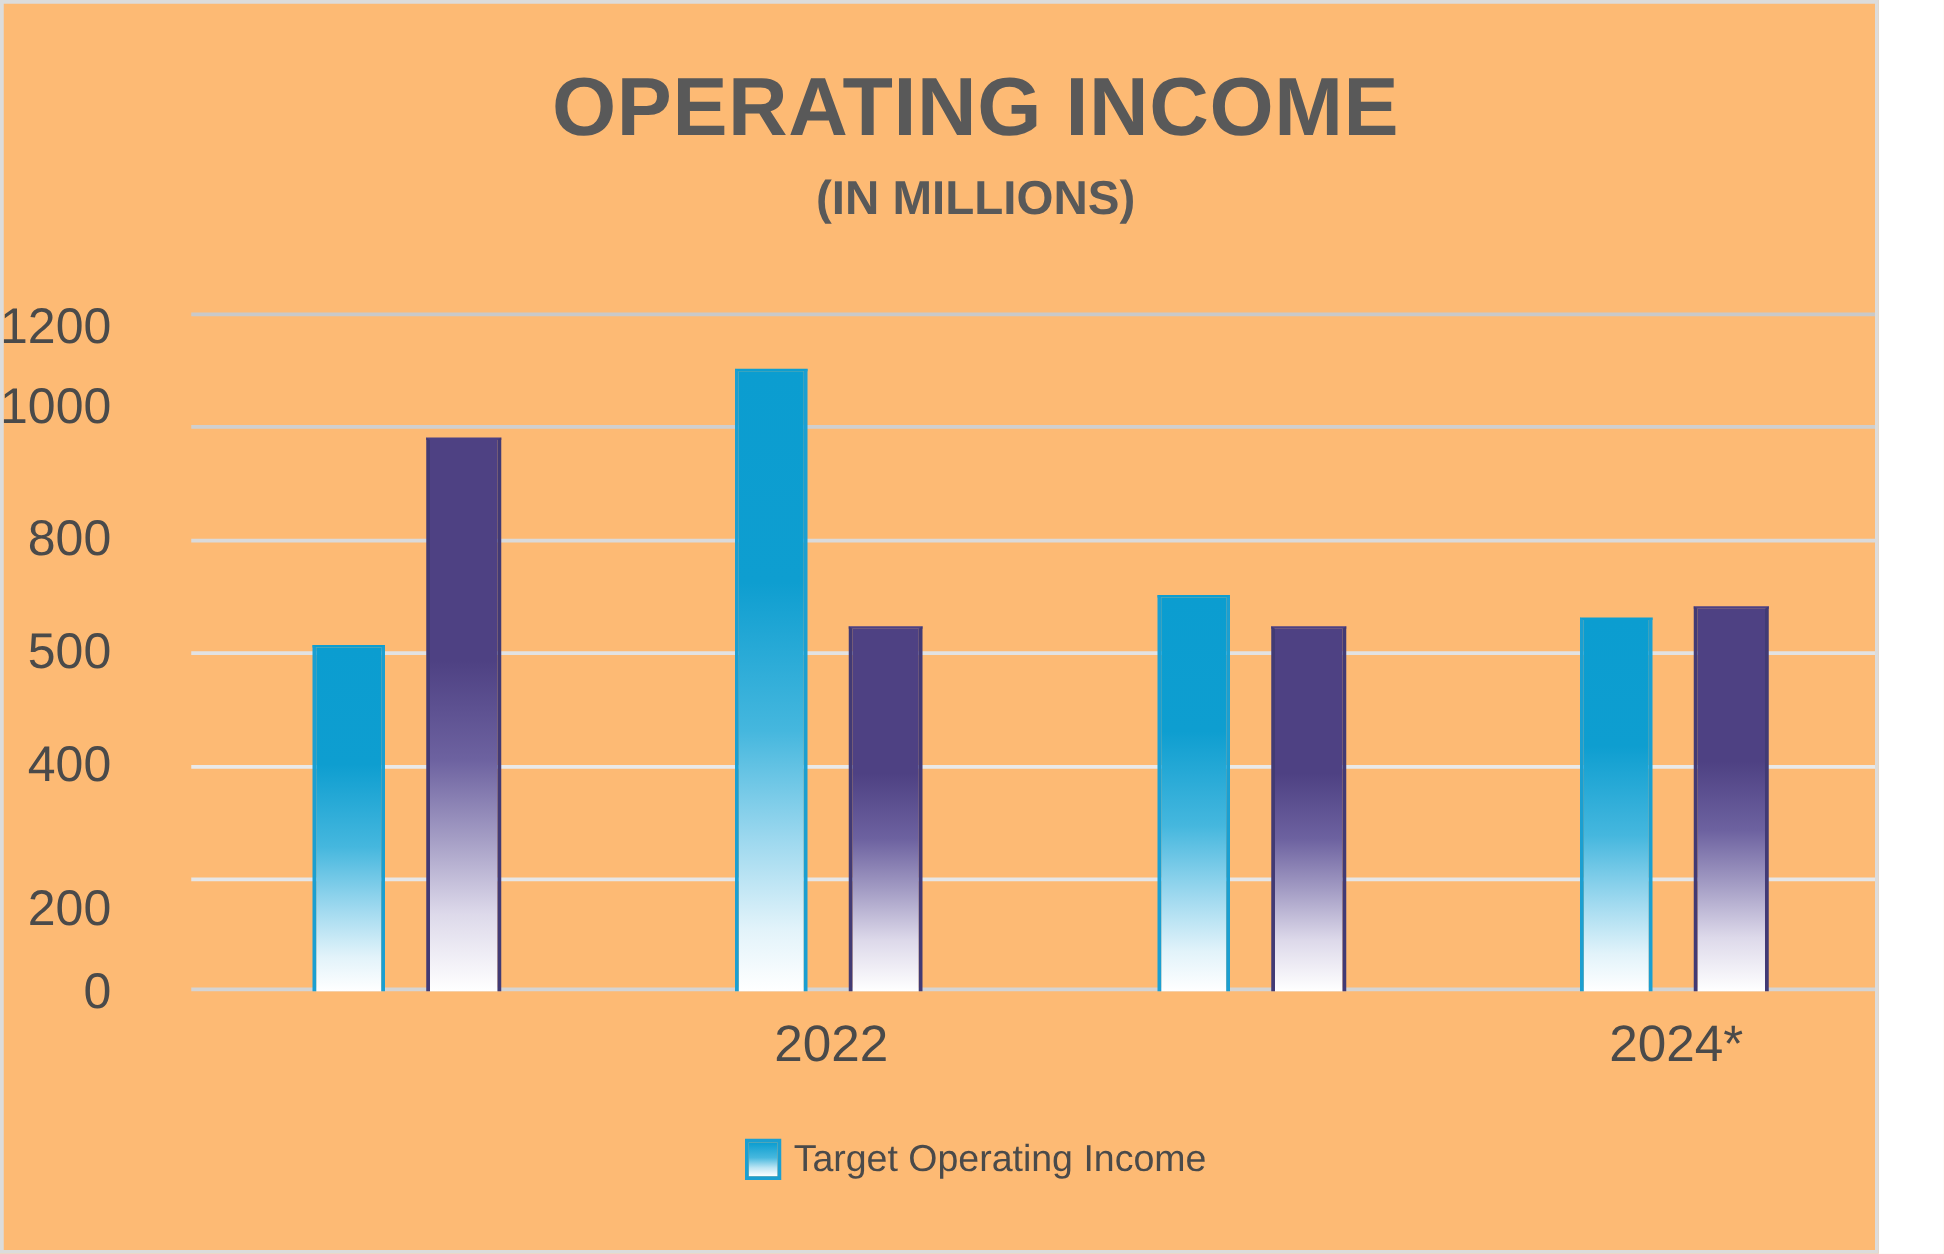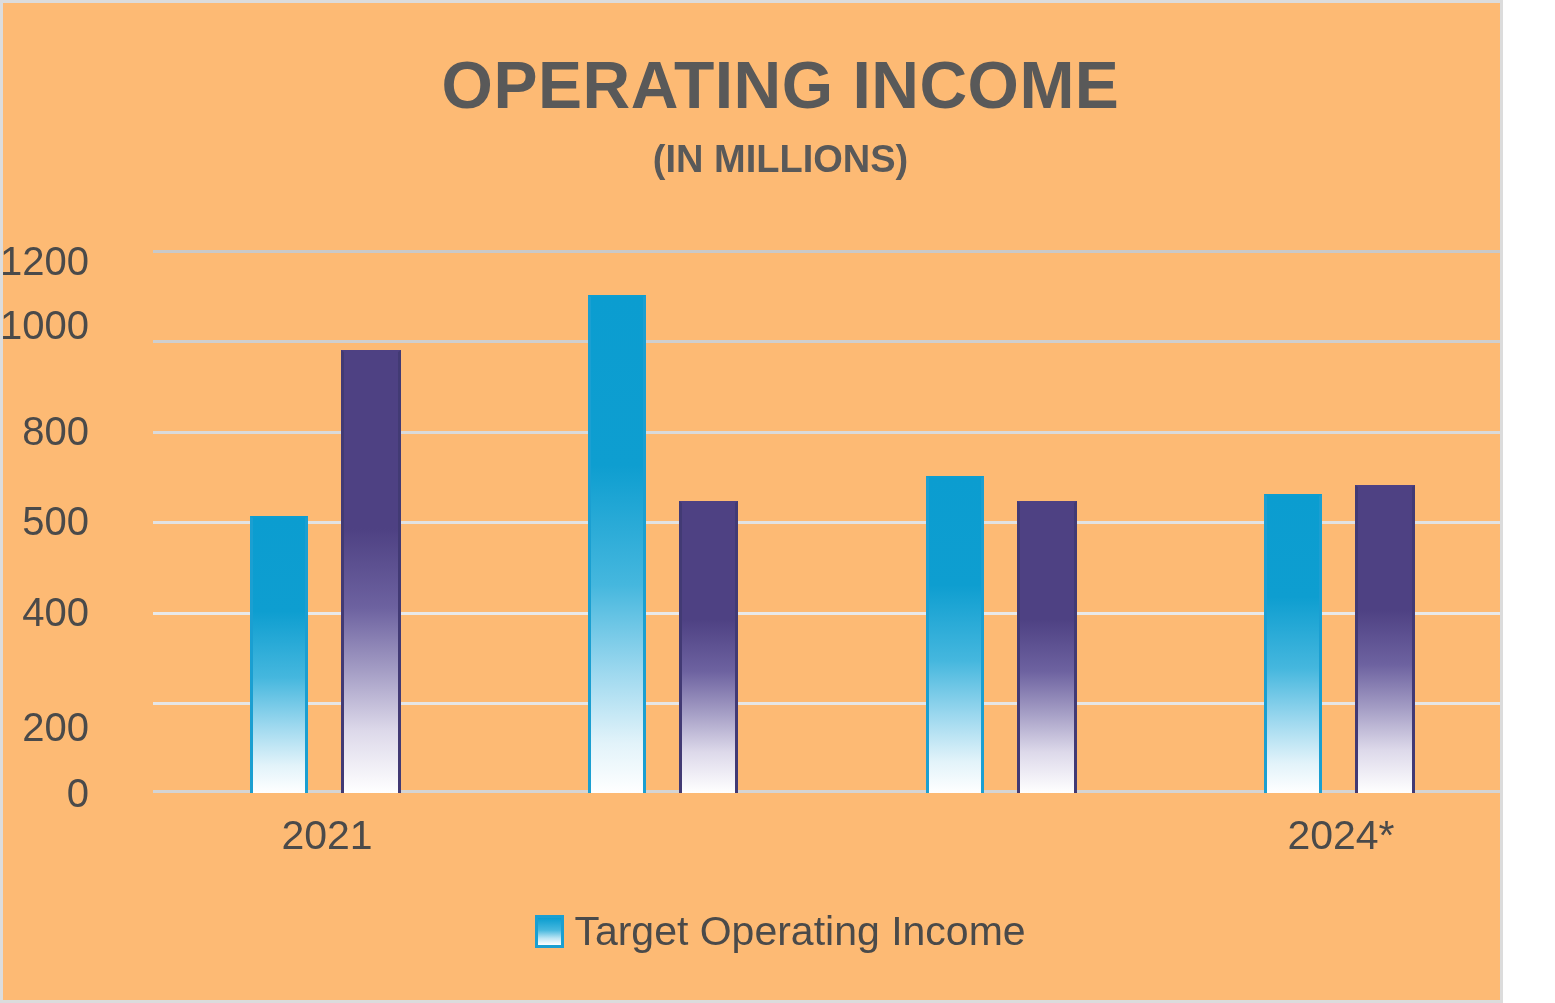--- a/index.html
+++ b/index.html
@@ -151,21 +151,21 @@
   }
   .legend-swatch.target {
     background: linear-gradient(to bottom, #0b9dd0 0%, #47b8de 45%, #bde5f4 75%, #ffffff 100%);
     border: 3px solid #1b9fd1;
   }
   .legend-swatch.actual {
     background: linear-gradient(to bottom, #4e4183 0%, #6d62a0 45%, #cfc9e0 78%, #ffffff 100%);
     border: 3px solid #423a74;
   }
   .legend-label {
-    font-size: 41px;
+    font-size: 30px;
     color: #4a4a4a;
     line-height: 1;
     white-space: nowrap;
   }
 </style>
 </head>
 <body>
 
 <div class="screen">
 
@@ -198,21 +198,21 @@
     <div class="bar actual" style="left: 526px; width: 59px; height: 291.863px;"></div>
 
     <div class="bar target" style="left: 773px; width: 58px; height: 316.75px;"></div>
     <div class="bar actual" style="left: 864px; width: 60px; height: 291.863px;"></div>
 
     <div class="bar target" style="left: 1111px; width: 58px; height: 298.65px;"></div>
     <div class="bar actual" style="left: 1202px; width: 60px; height: 308.152px;"></div>
 
   </div>
 
-  <div class="xtick" style="left:214px; width:220px;">2021</div>
+  <div class="xtick" style="left:552px; width:220px;">2022</div>
   <div class="xtick" style="left:1228px; width:220px;text-align:center;">2024*</div>
 
   <div class="legend">
 
     <div class="legend-item">
       <span class="legend-swatch target"></span>
       <span class="legend-label">Target Operating Income</span>
     </div>
 
 

